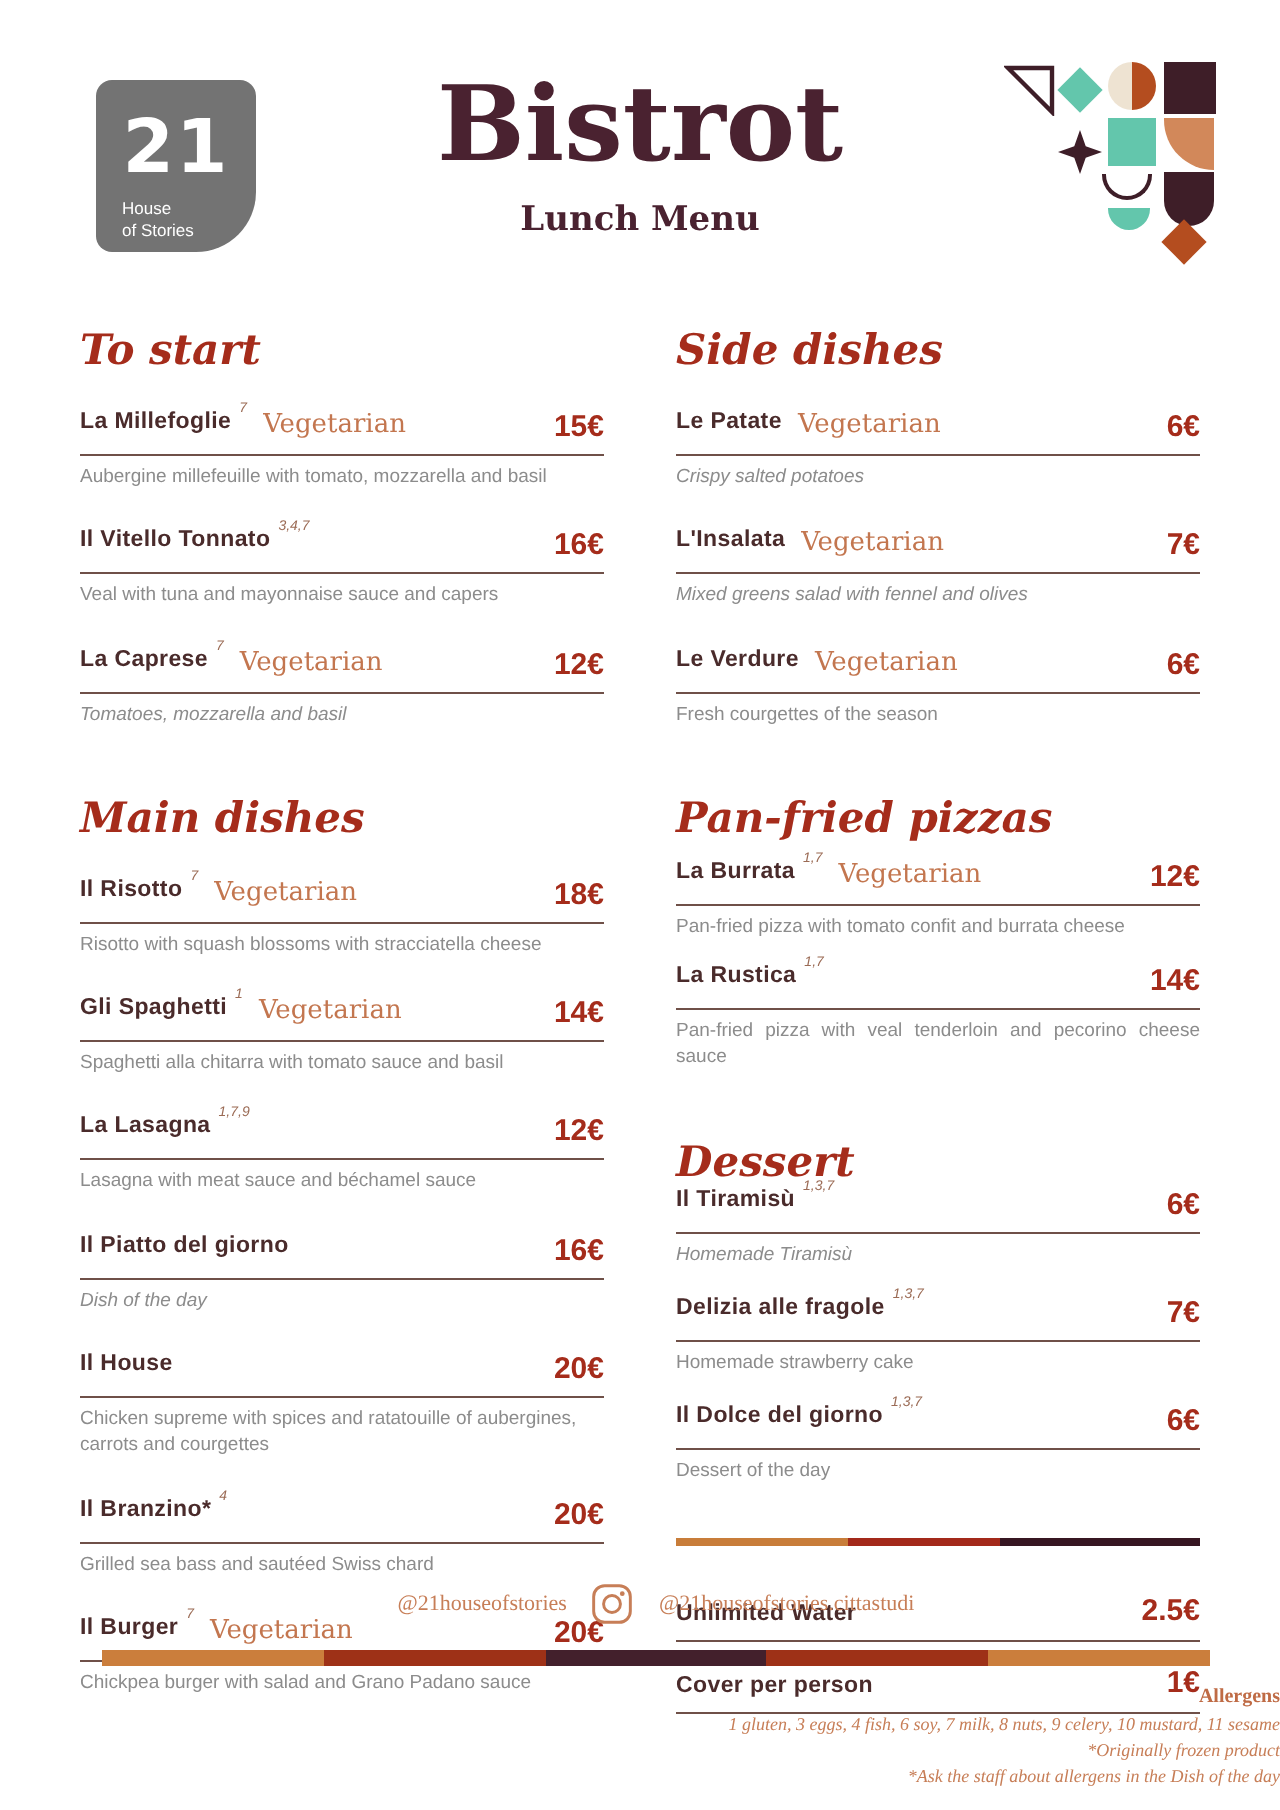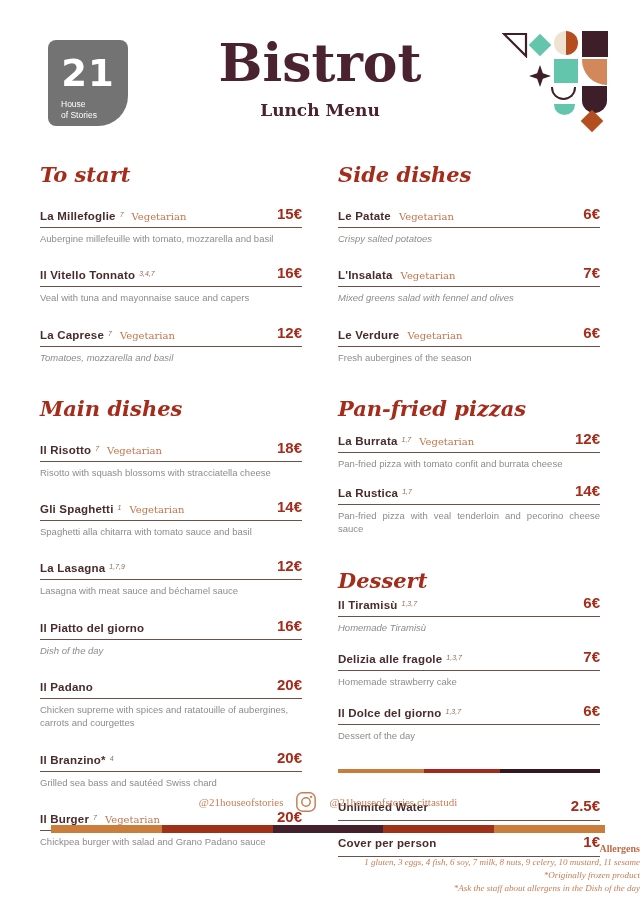--- a/index.html
+++ b/index.html
@@ -42,24 +42,24 @@
   .section { margin-bottom:0; }
   .section + .section { margin-top:32px; }
   .section-title { font-family:"DejaVu Serif", serif; font-style:italic; font-weight:bold;
                    font-size:21px; color:#a52c1b; margin:10px 0 18px; }
   .s-tight .section-title { margin-bottom:9px; }
   .s-mid .section-title { margin-bottom:1px; }
 
   .item { margin-bottom:19px; }
   .s-tight .item { margin-bottom:12px; }
   .s-mid .item { margin-bottom:14px; }
-  .item-row { display:flex; align-items:flex-end; border-bottom:1px solid #6f5048; padding-bottom:5px; }
+  .item-row { display:flex; align-items:flex-start; border-bottom:1px solid #6f5048; padding-bottom:5px; }
   .nm { font-weight:bold; color:#4a2b2b; font-size:11.5px; letter-spacing:.2px; }
   .sup { font-size:7px; color:#9b6b55; margin-left:4px; display:inline-block; transform:translateY(-4px); font-style:italic; }
-  .veg { font-family:"DejaVu Serif", serif; color:#c3764f; font-size:10px; margin-left:8px; }
+  .veg { font-family:"DejaVu Serif", serif; color:#c3764f; font-size:13px; margin-left:8px; }
   .price { margin-left:auto; font-weight:bold; color:#a52c1b; font-size:15px; }
   .desc { color:#8c8c8c; font-size:9.5px; margin-top:4px; line-height:1.4; }
   .desc.it { font-style:italic; }
   .desc.just { text-align:justify; }
 
   
   .mini-bar { display:flex; height:4px; margin:26px 0 24px; }
   .mini-bar span { height:100%; }
   .mb-o { width:33%; background:#c87d3a; }
   .mb-r { width:29%; background:#a3291a; }
@@ -187,21 +187,21 @@
         <div class="item">
           <div class="item-row">
             <span class="nm">Il Piatto del giorno</span>
             <span class="price">16€</span>
           </div>
           <div class="desc it">Dish of the day</div>
         </div>
 
         <div class="item">
           <div class="item-row">
-            <span class="nm">Il Padano</span>
+            <span class="nm">Il House</span>
             <span class="price">20€</span>
           </div>
           <div class="desc">Chicken supreme with spices and ratatouille of aubergines, carrots and courgettes</div>
         </div>
 
         <div class="item">
           <div class="item-row">
             <span class="nm">Il Branzino*</span>
             <span class="sup">4</span>
             <span class="price">20€</span>
@@ -243,21 +243,21 @@
           </div>
           <div class="desc it">Mixed greens salad with fennel and olives</div>
         </div>
 
         <div class="item">
           <div class="item-row">
             <span class="nm">Le Verdure</span>
             <span class="veg">Vegetarian</span>
             <span class="price">6€</span>
           </div>
-          <div class="desc">Fresh aubergines of the season</div>
+          <div class="desc">Fresh courgettes of the season</div>
         </div>
       </div>
 
       <div class="section s-tight">
         <div class="section-title">Pan-fried pizzas</div>
 
         <div class="item">
           <div class="item-row">
             <span class="nm">La Burrata</span>
             <span class="sup">1,7</span>

